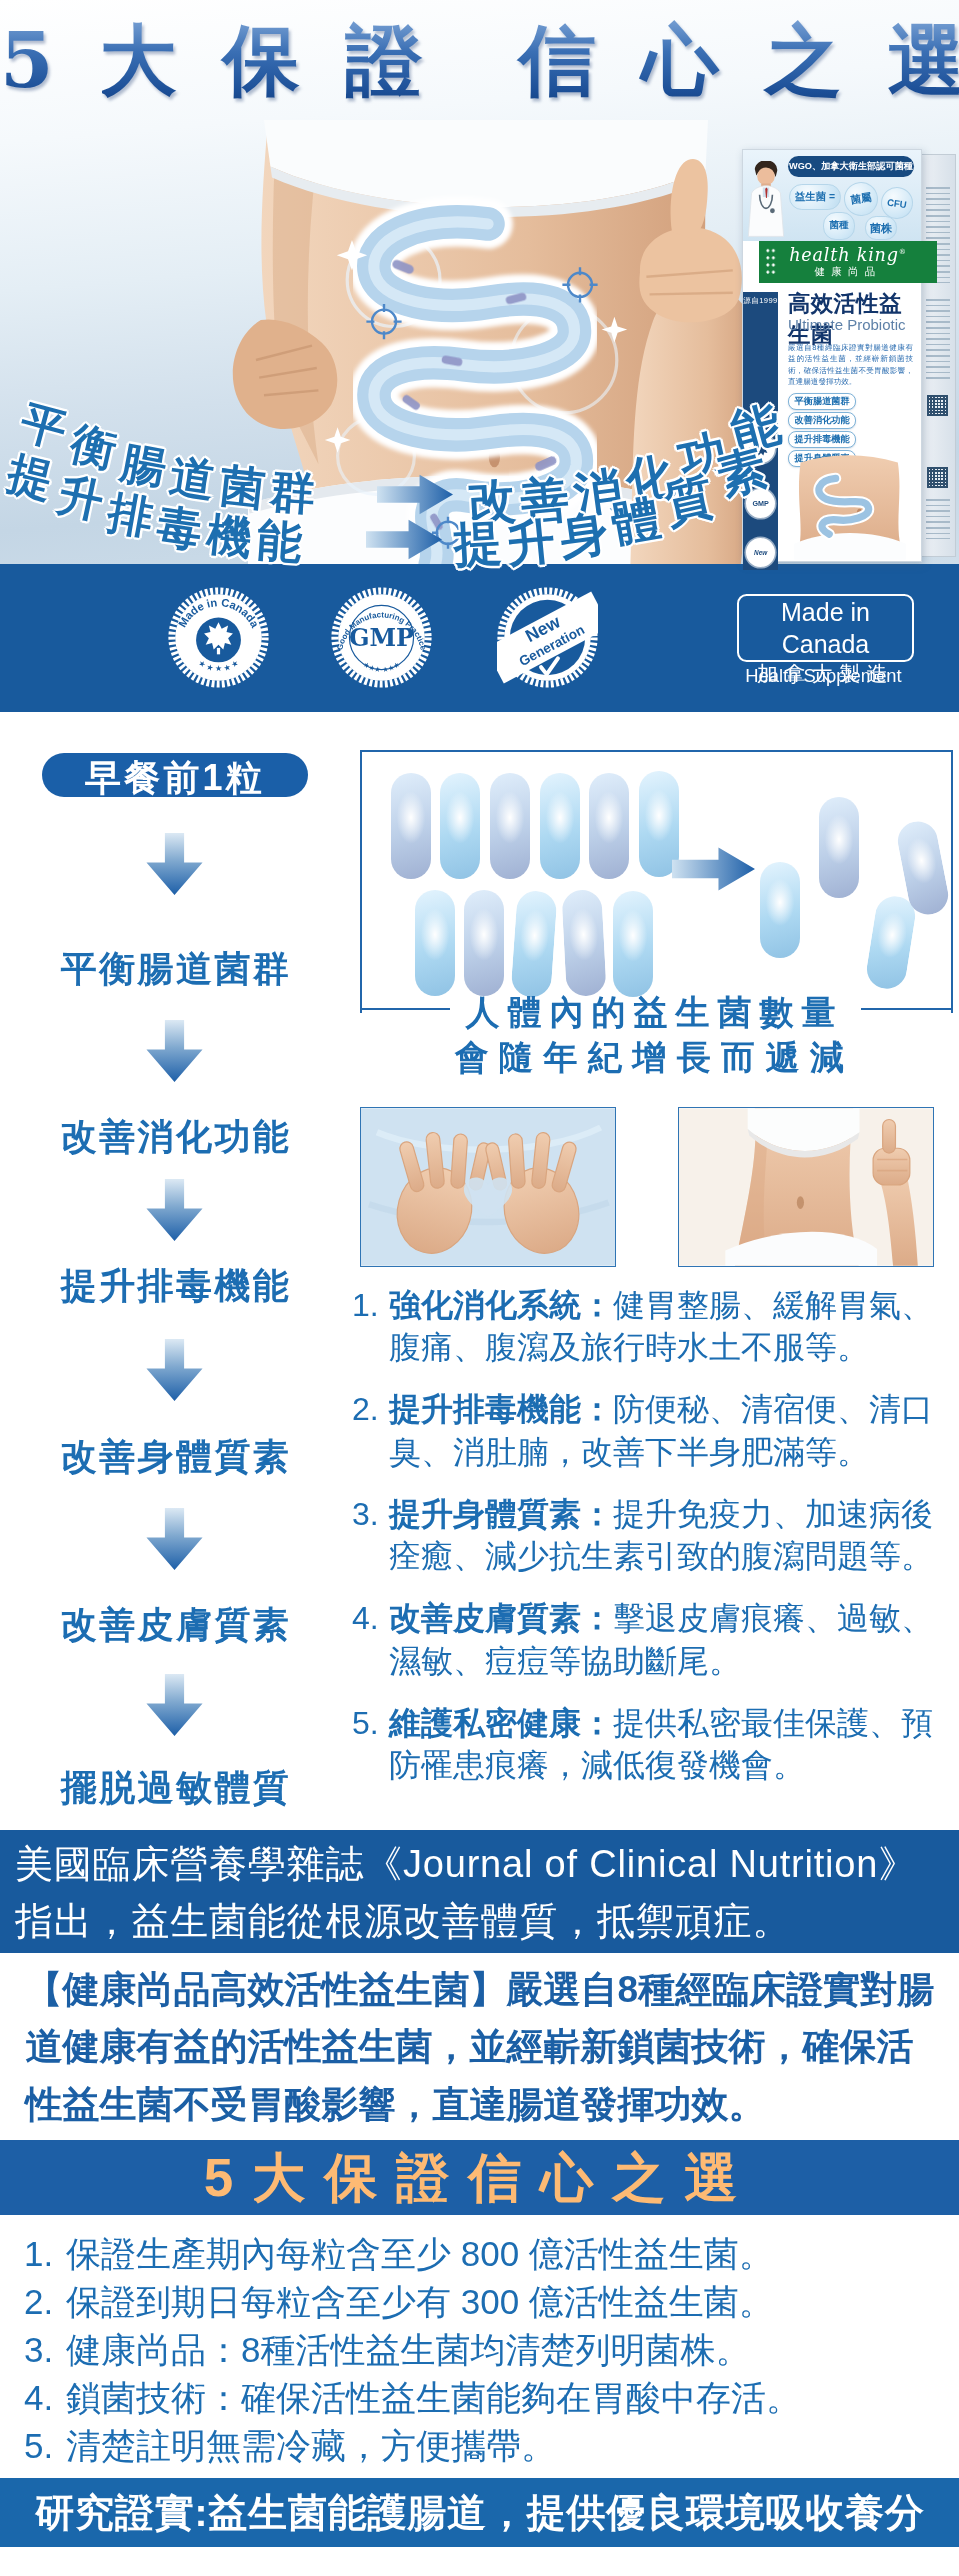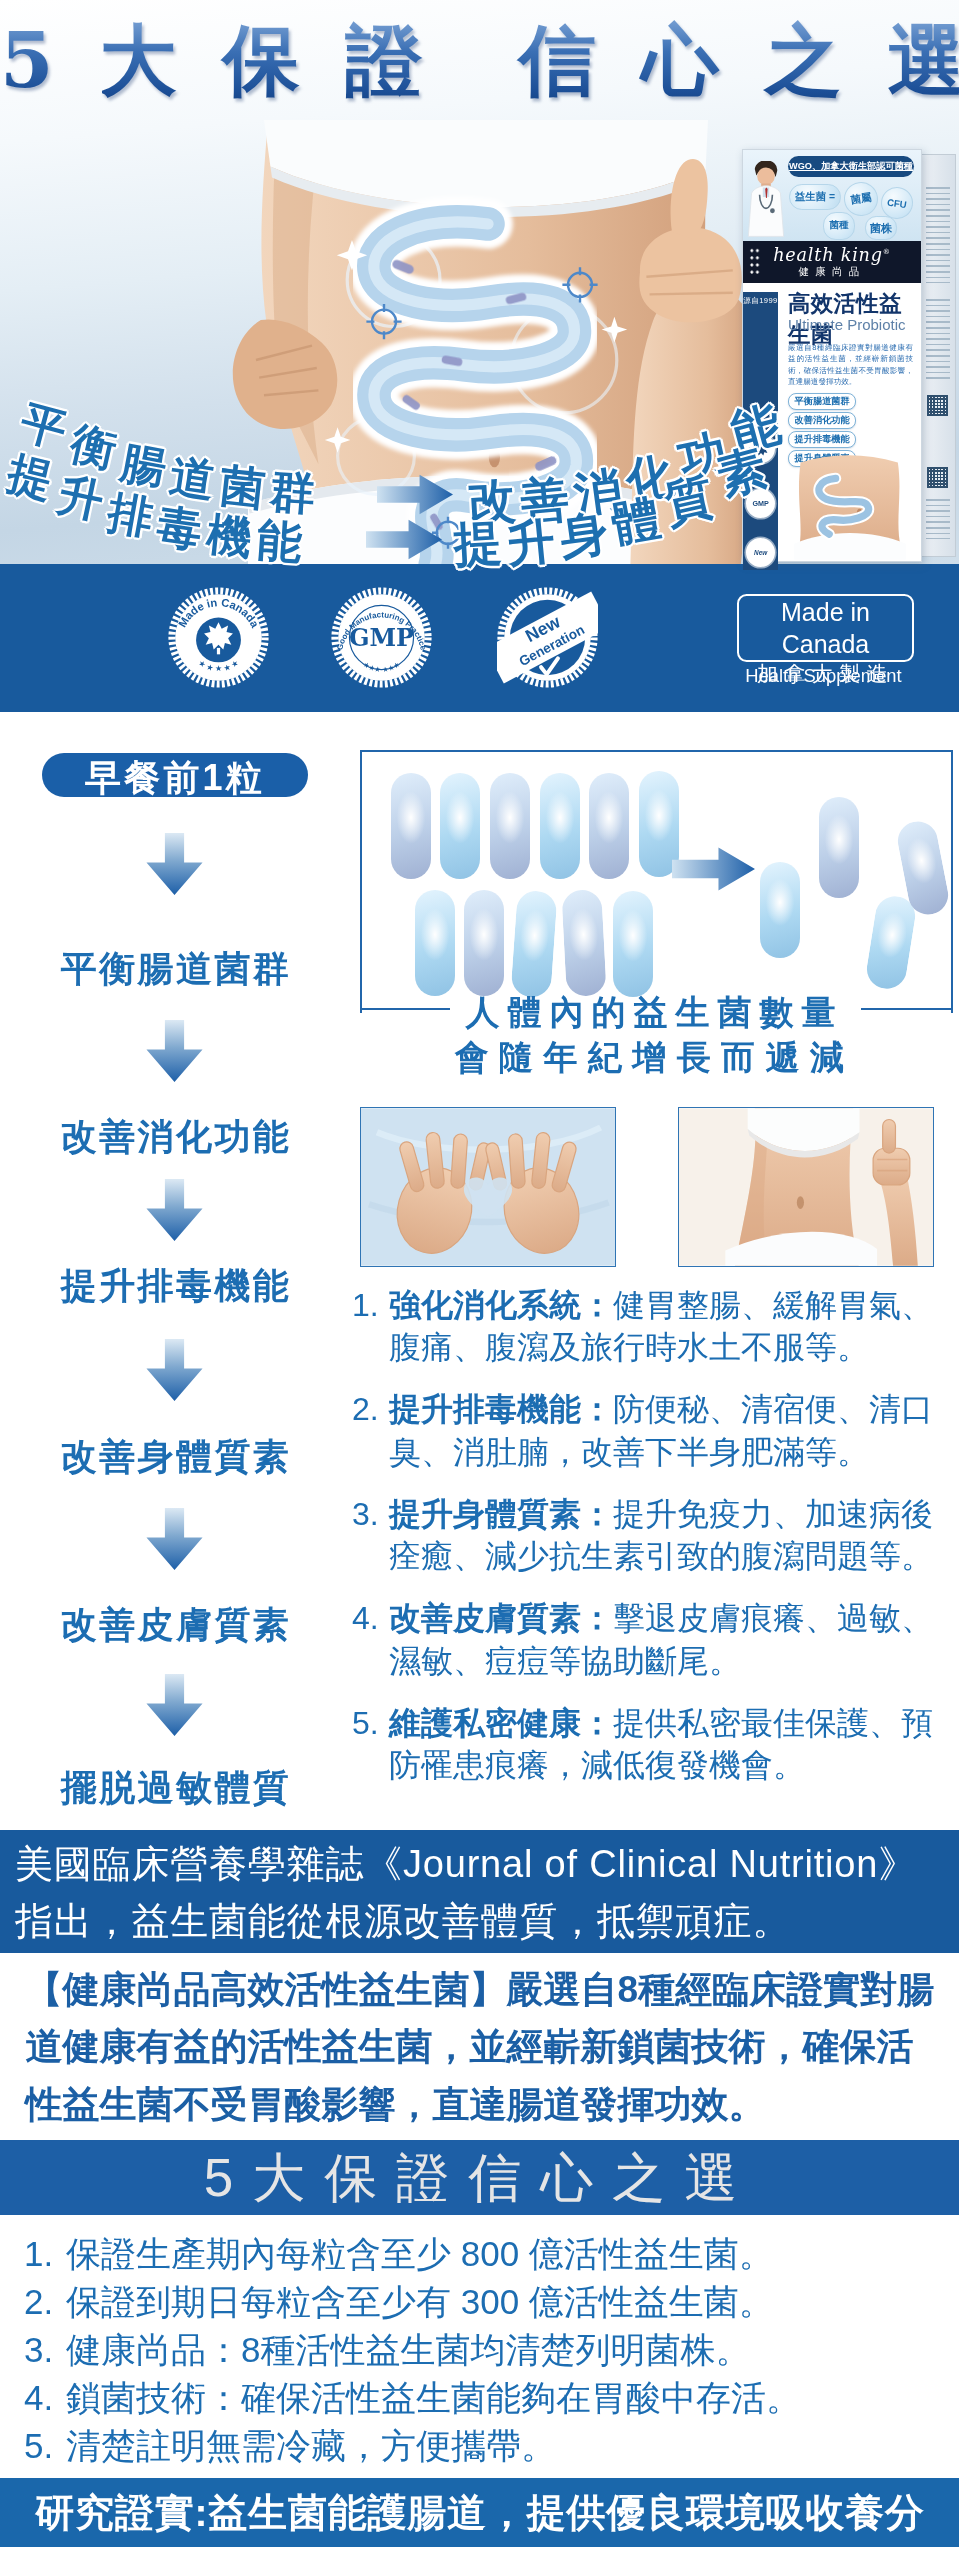--- a/index.html
+++ b/index.html
@@ -16,24 +16,24 @@
         -webkit-background-clip:text;background-clip:text;color:#1d55a0;-webkit-text-fill-color:transparent;
         filter:drop-shadow(2.4px 3.2px 1.6px rgba(40,70,120,.35));}
   .curve{position:absolute;font-weight:700;color:#1d6fb0;white-space:nowrap;z-index:6;letter-spacing:4.8px;
         text-shadow:2.4px 0 0 #fff,-2.4px 0 0 #fff,0 2.4px 0 #fff,0 -2.4px 0 #fff,1.6px 1.6px 0 #fff,-1.6px -1.6px 0 #fff,1.6px -1.6px 0 #fff,-1.6px 1.6px 0 #fff;}
   .arc-ch{display:inline-block;}
   
   .pbox{position:absolute;left:742px;top:149px;width:178px;height:411px;background:#fff;z-index:5;
         border:0.8px solid #cdd7e0;box-shadow:2.4px 3.2px 8px rgba(60,90,120,.3);}
   .pbox-top{position:absolute;left:0;top:0;width:100%;height:91px;background:linear-gradient(180deg,#eaf4fb,#cfe4f2);}
   .pbox-banner{position:absolute;left:45px;top:6.4px;width:126px;height:21px;background:#174a80;border-radius:10.4px;
-        color:#fff;font-size:9.2px;font-weight:700;text-align:center;line-height:21px;text-decoration:underline;}
+        color:#fff;font-size:9.2px;font-weight:700;text-align:center;line-height:21px;}
   .bubble{position:absolute;border-radius:50%;background:radial-gradient(circle at 35% 30%,#f6fbfe,#cfe7f6 70%,#bddcef);
         border:0.8px solid #b6d6ea;color:#1d6fb0;font-weight:700;display:flex;align-items:center;justify-content:center;}
-  .pbox-brand{position:absolute;left:0;top:91px;width:100%;height:42px;background:#0f172a;color:#fff;text-align:center;}
+  .pbox-brand{position:absolute;left:16px;top:91px;width:100%;height:42px;background:#15803d;color:#fff;text-align:center;}
   .brand-script{font-family:"DejaVu Serif","Liberation Serif",serif;font-style:italic;font-size:17.6px;line-height:21px;letter-spacing:0.8px;}
   .brand-cn{font-size:10.4px;letter-spacing:6.4px;line-height:12.8px;}
   .brand-dots{position:absolute;left:6.4px;top:6.4px;width:11.2px;height:30px;
         background:radial-gradient(circle 1.3px,#fff 1.3px,transparent 1.6px);background-size:5.6px 7.2px;}
   .pbox-strip{position:absolute;left:0;top:133px;width:35px;height:278px;background:#1c4a7d;margin-top:9px;}
   .since{color:#fff;font-size:7.6px;text-align:center;padding-top:4px;letter-spacing:0.4px;}
   .mseal{position:absolute;left:3.2px;width:29px;height:29px;border-radius:50%;background:#fff;
         box-shadow:0 0 0 1.6px rgba(255,255,255,.55);display:flex;align-items:center;justify-content:center;
         color:#1c4a7d;font-size:6.4px;font-weight:700;text-align:center;}
   .pname-cn{position:absolute;left:45px;top:138px;width:128px;font-size:22.4px;font-weight:700;color:#12356b;letter-spacing:0.4px;}
@@ -73,22 +73,22 @@
   .photo{position:absolute;top:1107px;width:254px;height:158px;border:1.6px solid #2f74b4;background:#fff;overflow:hidden;}
   
   .blist{position:absolute;left:352px;top:1284px;width:608px;}
   .bitem{display:flex;margin-bottom:20px;color:#1c6db2;font-size:32px;line-height:1.32;}
   .bnum{width:37px;flex:none;}
   .bhead{font-weight:700;}
   
   .jband{position:absolute;left:0;top:1830px;width:960px;height:123px;background:#185a9d;color:#fff;}
   .jband div{padding-left:15px;font-size:38px;line-height:57px;letter-spacing:0.8px;}
   .selpara{position:absolute;left:25.6px;top:1961px;width:913px;font-size:37px;line-height:1.55;font-weight:700;color:#1b5fa5;}
-  .band2{position:absolute;left:0;top:2140px;width:960px;height:75px;background:#1d5fa6;color:#e5e5e5;
-        font-size:53px;font-weight:400;text-align:center;line-height:75px;letter-spacing:19px;white-space:nowrap;}
+  .band2{position:absolute;left:0;top:2140px;width:960px;height:75px;background:#1d5fa6;color:#fdba74;
+        font-size:53px;font-weight:700;text-align:center;line-height:75px;letter-spacing:19px;white-space:nowrap;}
   .glist{position:absolute;left:24px;top:2230px;width:920px;}
   .gitem{display:flex;color:#1c6db2;font-size:35px;line-height:48px;}
   .gnum{width:42px;flex:none;}
   .band3{position:absolute;left:0;top:2478px;width:960px;height:69px;background:#1a67ab;color:#fff;
         font-size:39px;font-weight:700;text-align:center;line-height:69px;letter-spacing:0.8px;white-space:nowrap;}
 </style>
 </head>
 <body>
 
 <div id="page">

